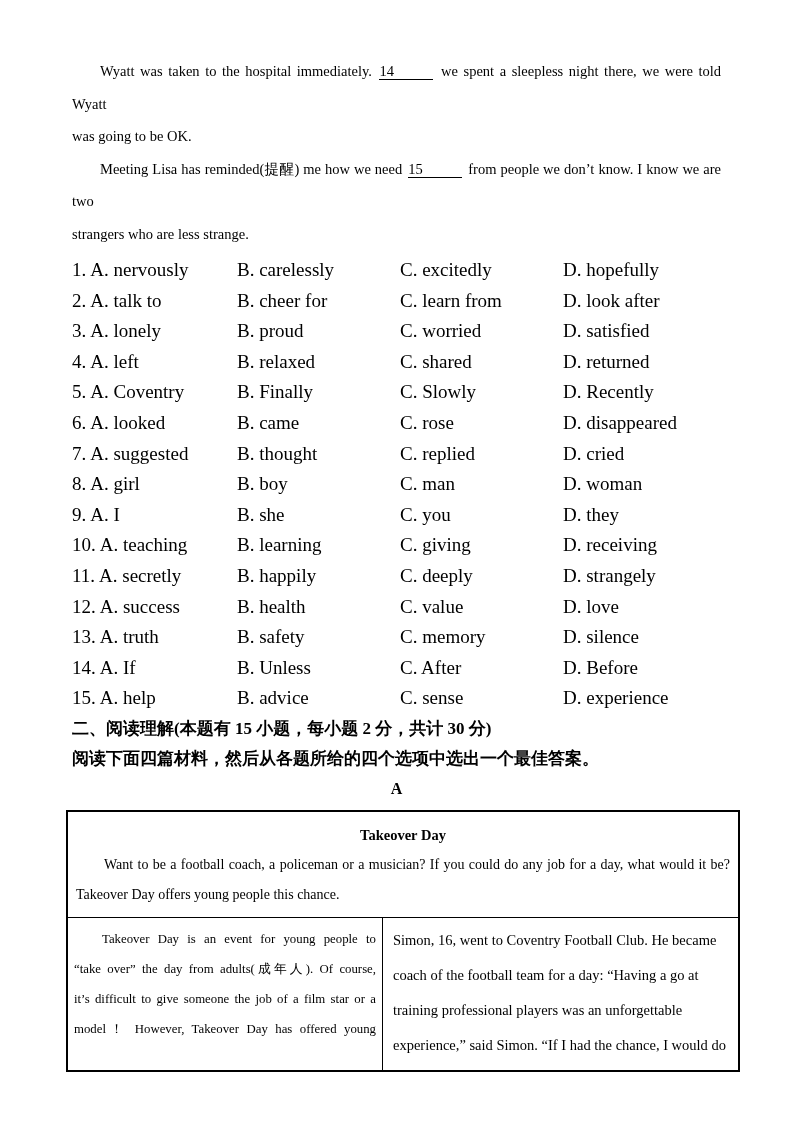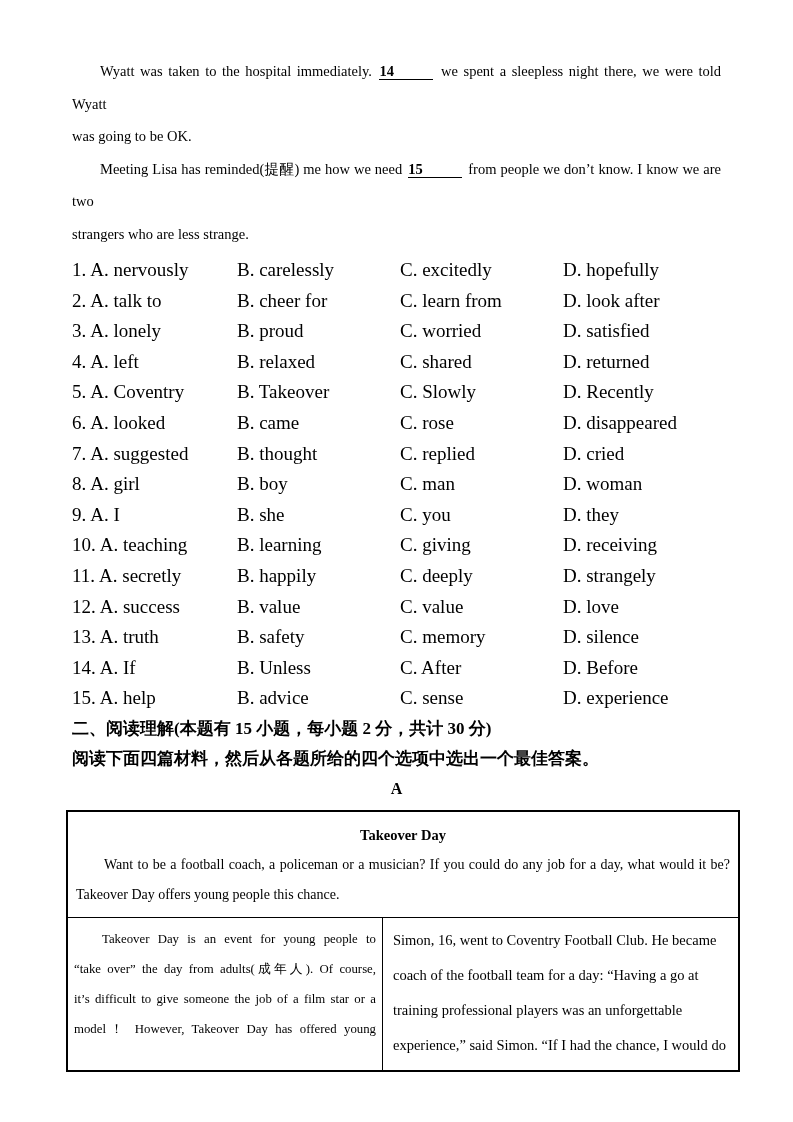--- a/index.html
+++ b/index.html
@@ -10,21 +10,21 @@
     overflow:hidden;
   }
   .content { padding:55px 72px 0 72px; }
 
   .pline { font-size:14.5px; line-height:32.5px; text-align:justify; }
   .stretch { text-align-last:justify; }
   .indent { text-indent:28px; }
 
   .blank {
     display:inline-block; min-width:54px; text-align:center; text-indent:0;
-    border-bottom:1.4px solid #000; line-height:16px; margin:4px 2px;font-weight:bold;
+    border-bottom:1.4px solid #000; line-height:16px; margin:4px 2px;
   }
 
   .mc { margin-top:5px; }
   .mc-row {
     display:grid; grid-template-columns:165px 163px 163px 1fr;
     font-size:19px; line-height:30.6px;
   }
   .mc-row .num { margin-right:4px; }
 
   .cn-heading { font-size:17px; font-weight:bold; line-height:30px; }
@@ -84,21 +84,21 @@
         <span>D. satisfied</span>
       </div>
       <div class="mc-row">
         <span><span class="num">4.</span><span>A. left</span></span>
         <span>B. relaxed</span>
         <span>C. shared</span>
         <span>D. returned</span>
       </div>
       <div class="mc-row">
         <span><span class="num">5.</span><span>A. Coventry</span></span>
-        <span>B. Takeover</span>
+        <span>B. Finally</span>
         <span>C. Slowly</span>
         <span>D. Recently</span>
       </div>
       <div class="mc-row">
         <span><span class="num">6.</span><span>A. looked</span></span>
         <span>B. came</span>
         <span>C. rose</span>
         <span>D. disappeared</span>
       </div>
       <div class="mc-row">
@@ -126,21 +126,21 @@
         <span>D. receiving</span>
       </div>
       <div class="mc-row">
         <span><span class="num">11.</span><span>A. secretly</span></span>
         <span>B. happily</span>
         <span>C. deeply</span>
         <span>D. strangely</span>
       </div>
       <div class="mc-row">
         <span><span class="num">12.</span><span>A. success</span></span>
-        <span>B. value</span>
+        <span>B. health</span>
         <span>C. value</span>
         <span>D. love</span>
       </div>
       <div class="mc-row">
         <span><span class="num">13.</span><span>A. truth</span></span>
         <span>B. safety</span>
         <span>C. memory</span>
         <span>D. silence</span>
       </div>
       <div class="mc-row">

